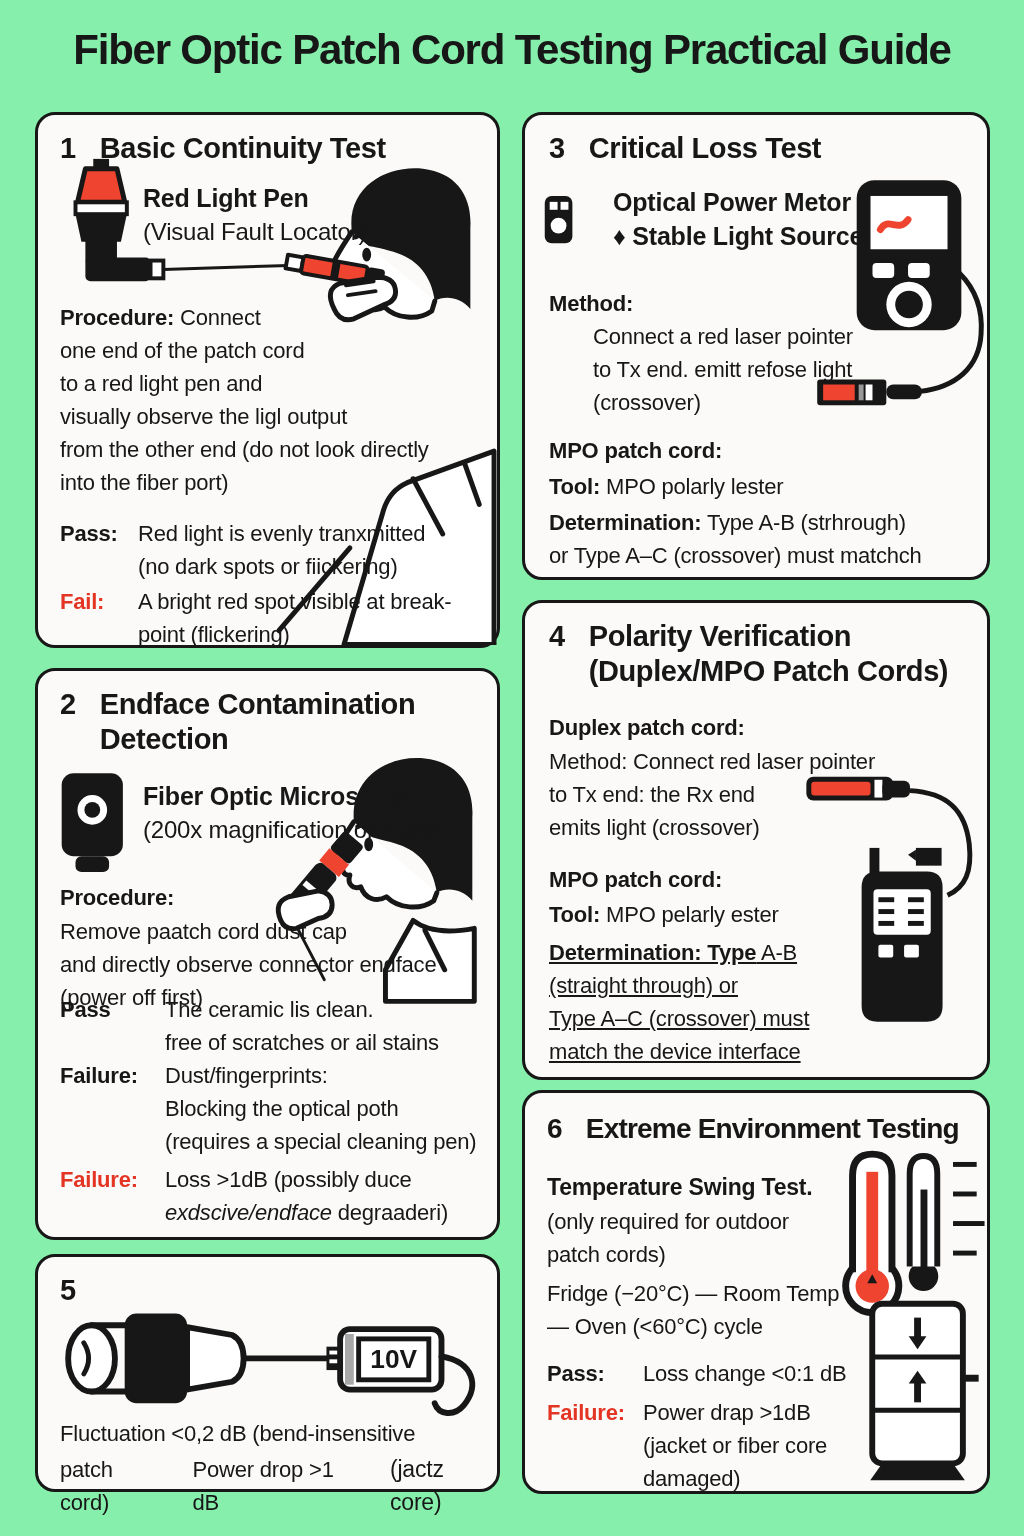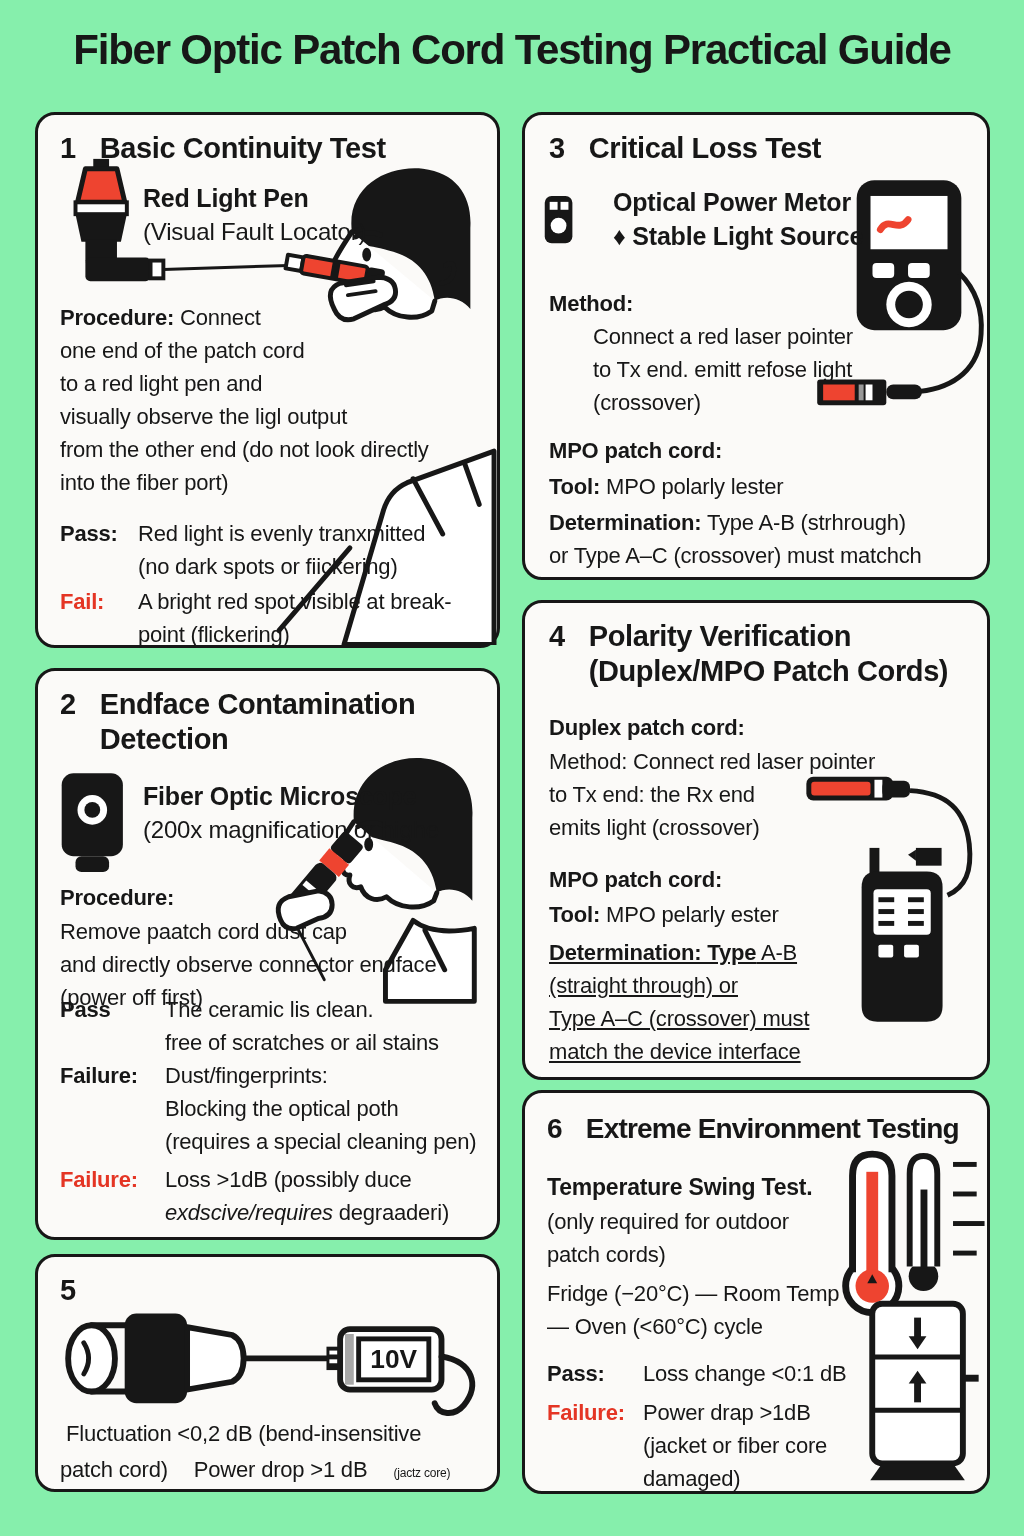--- a/index.html
+++ b/index.html
@@ -14,21 +14,21 @@
   .head6{font-size:28px;letter-spacing:-0.8px;}
   .txt{position:absolute;z-index:1;font-size:22px;line-height:33px;letter-spacing:-0.2px;}
   .tname{font-size:25px;line-height:34px;font-weight:700;}
   .tsub{font-size:24px;line-height:33px;}
   .b{font-weight:700;}
   .i{font-style:italic;}
   .red{color:#e43524;}
   .pre{white-space:pre-line;}
   .prow{display:grid;}
   .lbl{font-weight:700;}
-  .small{font-size:12px;letter-spacing:-0.2px;}
+  .small{font-size:23px;letter-spacing:-0.2px;}
   .l2{display:flex;align-items:baseline;gap:26px;}
   svg text{font-family:"Liberation Sans",sans-serif;}
   .svg-big{font-size:27px;font-weight:700;fill:#171717;}
   .svg-sm{font-size:24px;font-weight:700;fill:#171717;}
 </style>
 </head>
 <body>
 
 <div class="page">
 
@@ -135,21 +135,21 @@
     </div>
     <div class="txt prow" style="left:22px;top:388px;width:445px;grid-template-columns:105px 1fr;">
       <span class="lbl">Failure:</span>
       <span class="pre">Dust/fingerprints:
 Blocking the optical poth
 (requires a special cleaning pen)</span>
     </div>
     <div class="txt prow" style="left:22px;top:492px;width:445px;grid-template-columns:105px 1fr;">
       <span class="lbl red">Failure:</span>
       <span class="pre"><span>Loss &gt;1dB (possibly duce
-</span><span class="i">exdscive/requires</span><span> degraaderi)</span></span>
+</span><span class="i">exdscive/endface</span><span> degraaderi)</span></span>
     </div>
   </div>
 
   <div class="card" style="left:35px;top:1254px;width:465px;height:238px;">
     <svg class="ill" viewBox="0 0 465 238">
       <g stroke-linecap="round">
         <path d="M52,70 L120,70 M52,138 L120,138" stroke="#171717" stroke-width="6"></path>
         <ellipse cx="52" cy="104" rx="24" ry="34" fill="#fff" stroke="#171717" stroke-width="6"></ellipse>
         <path d="M44,88 Q54,104 44,120" stroke="#171717" stroke-width="5" fill="none"></path>
         <rect x="86" y="58" width="64" height="92" rx="12" fill="#171717"></rect>
@@ -163,21 +163,21 @@
         <rect x="307" y="74" width="104" height="62" rx="10" fill="#fff" stroke="#171717" stroke-width="6"></rect>
         <rect x="312" y="79" width="9" height="52" fill="#a8a8a8"></rect>
         <rect x="326" y="84" width="72" height="42" fill="#fff" stroke="#171717" stroke-width="5"></rect>
         <text x="362" y="114" text-anchor="middle" class="svg-big">10V</text>
         <path d="M411,102 C444,108 450,132 434,152 C424,164 408,162 404,150" stroke="#171717" stroke-width="6" fill="none" stroke-linecap="round"></path>
       </g>
     </svg>
     <div class="head" style="left:22px;top:16px;">
       <span>5</span>
     </div>
-    <div class="txt" style="left:28px;top:160px;width:440px;">Fluctuation &lt;0,2 dB (bend-insensitive</div>
+    <div class="txt" style="left:22px;top:160px;width:440px;">Fluctuation &lt;0,2 dB (bend-insensitive</div>
     <div class="txt l2" style="left:22px;top:196px;width:440px;">
       <span>patch cord)</span>
       <span>Power drop &gt;1 dB</span>
       <span class="small">(jactz core)</span>
     </div>
   </div>
 
   <div class="card" style="left:522px;top:112px;width:468px;height:468px;">
     <svg class="ill" viewBox="0 0 468 468">
       <g>

